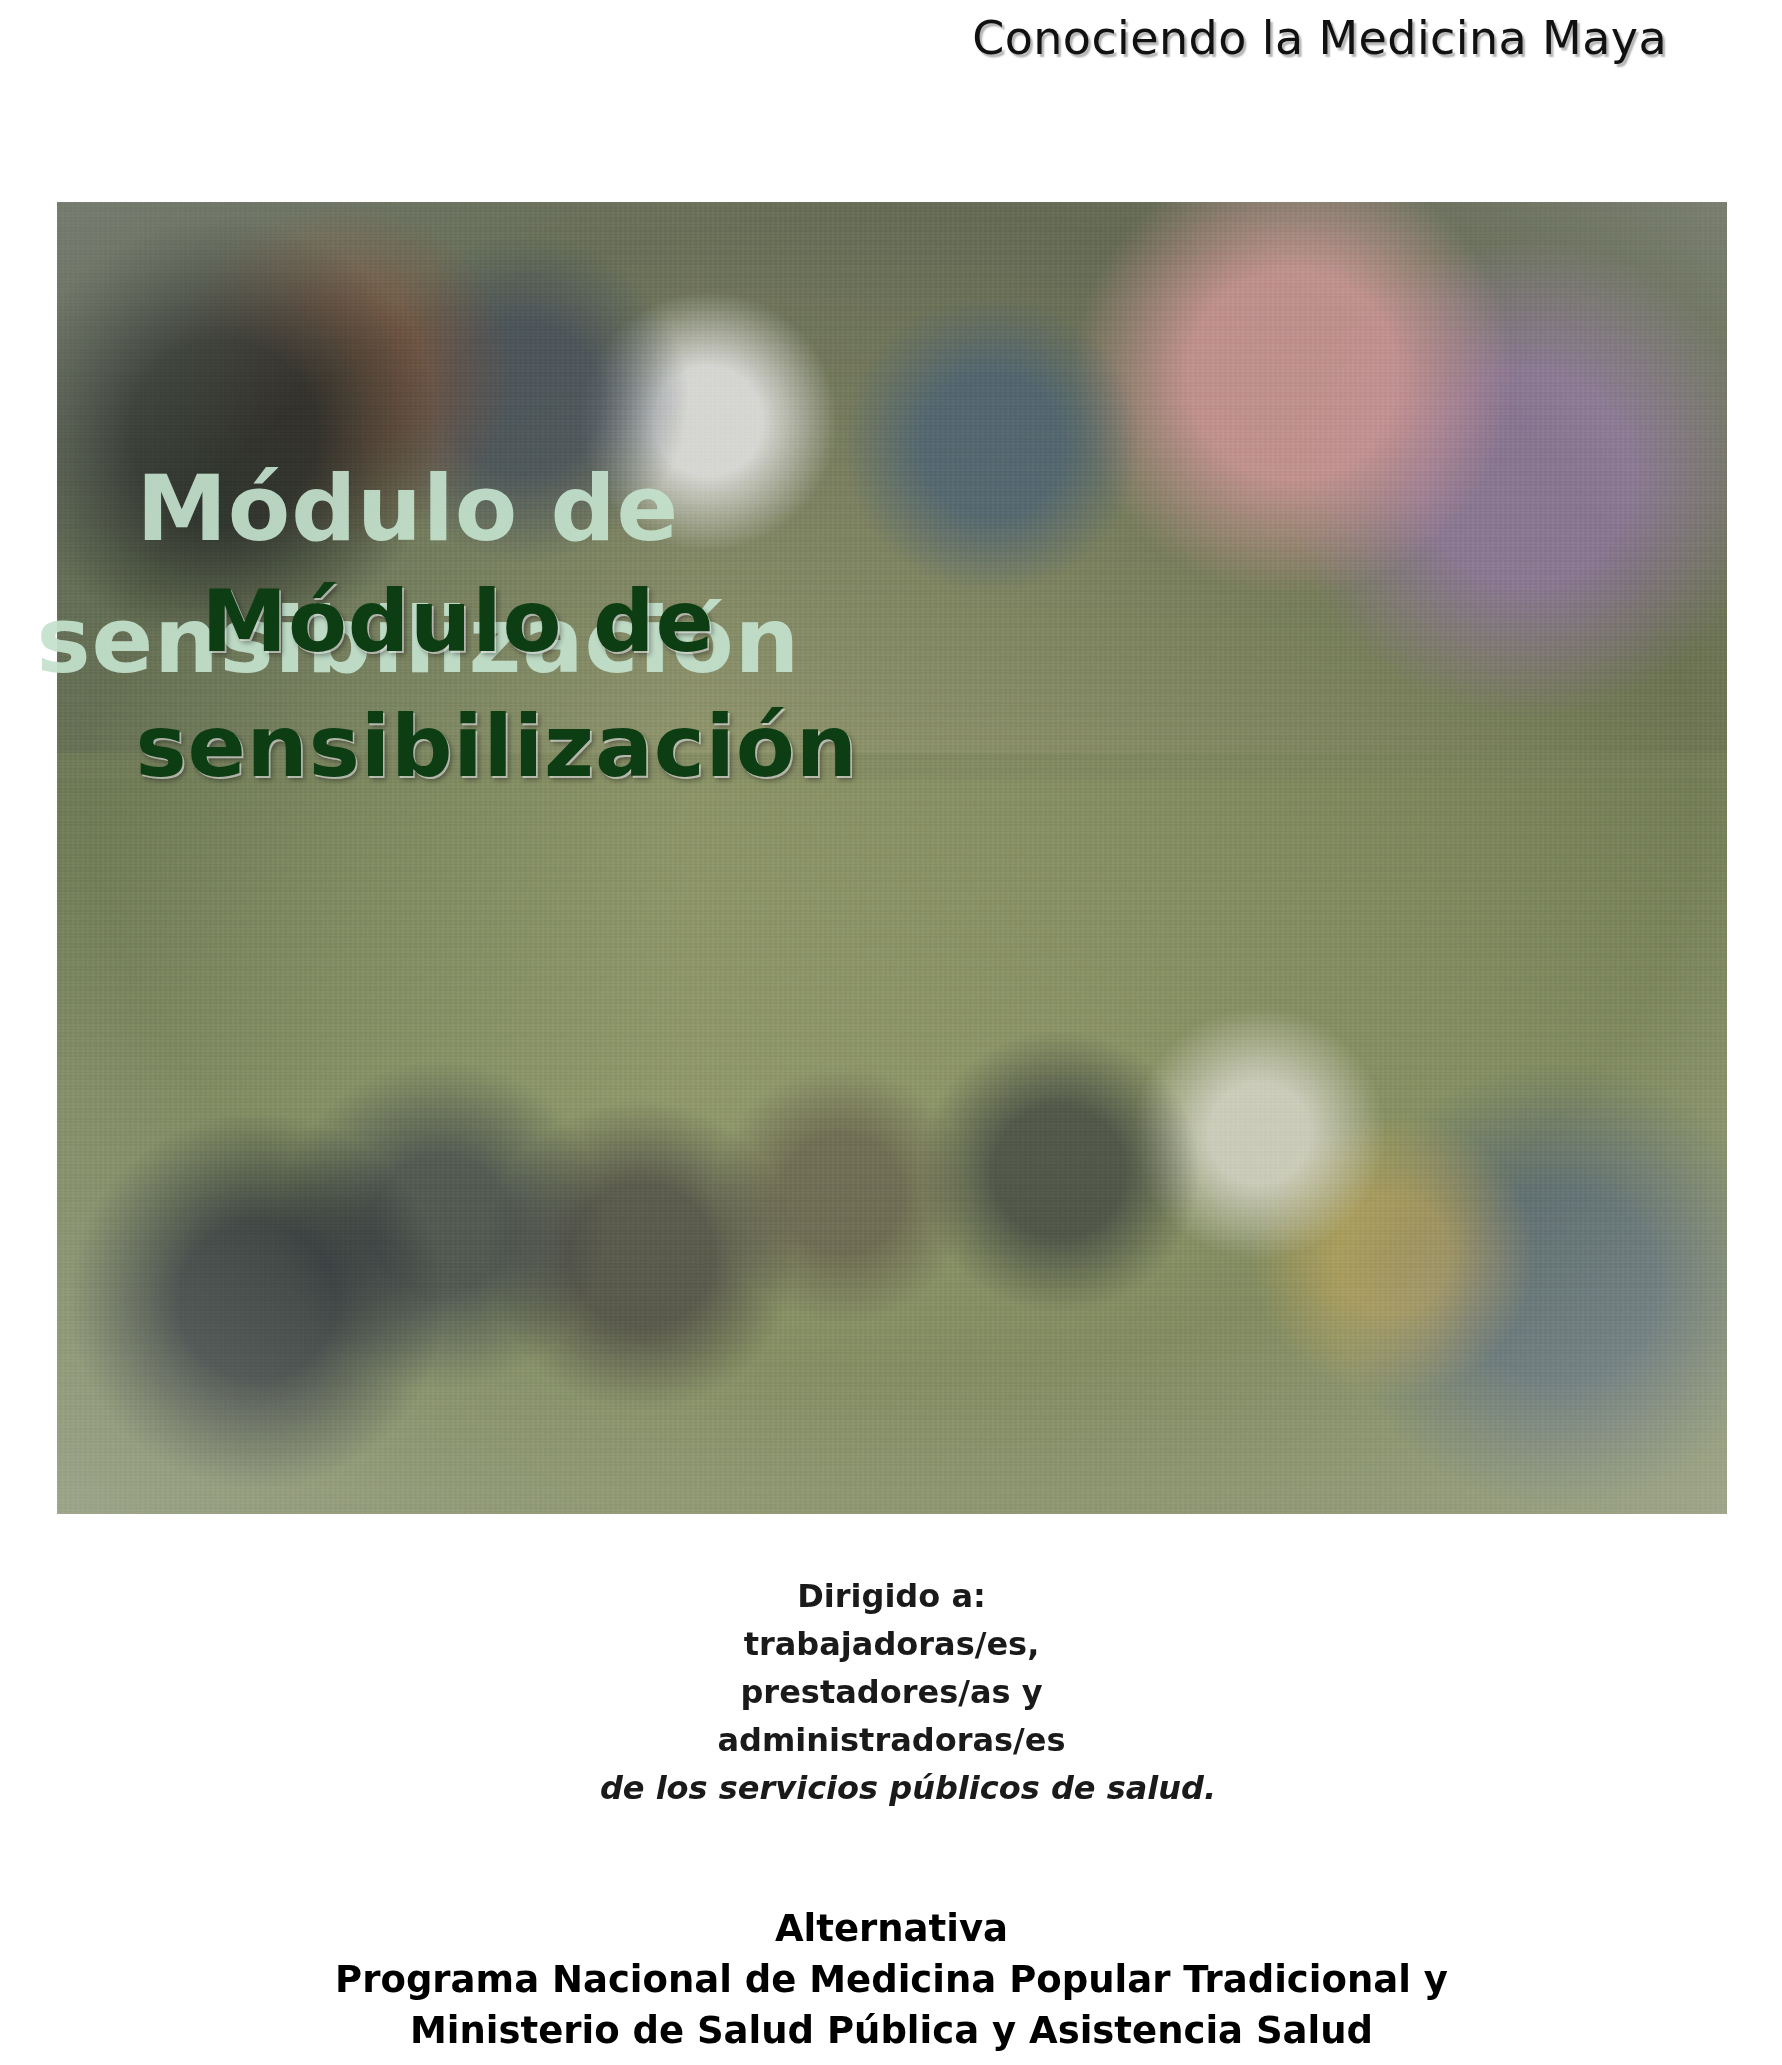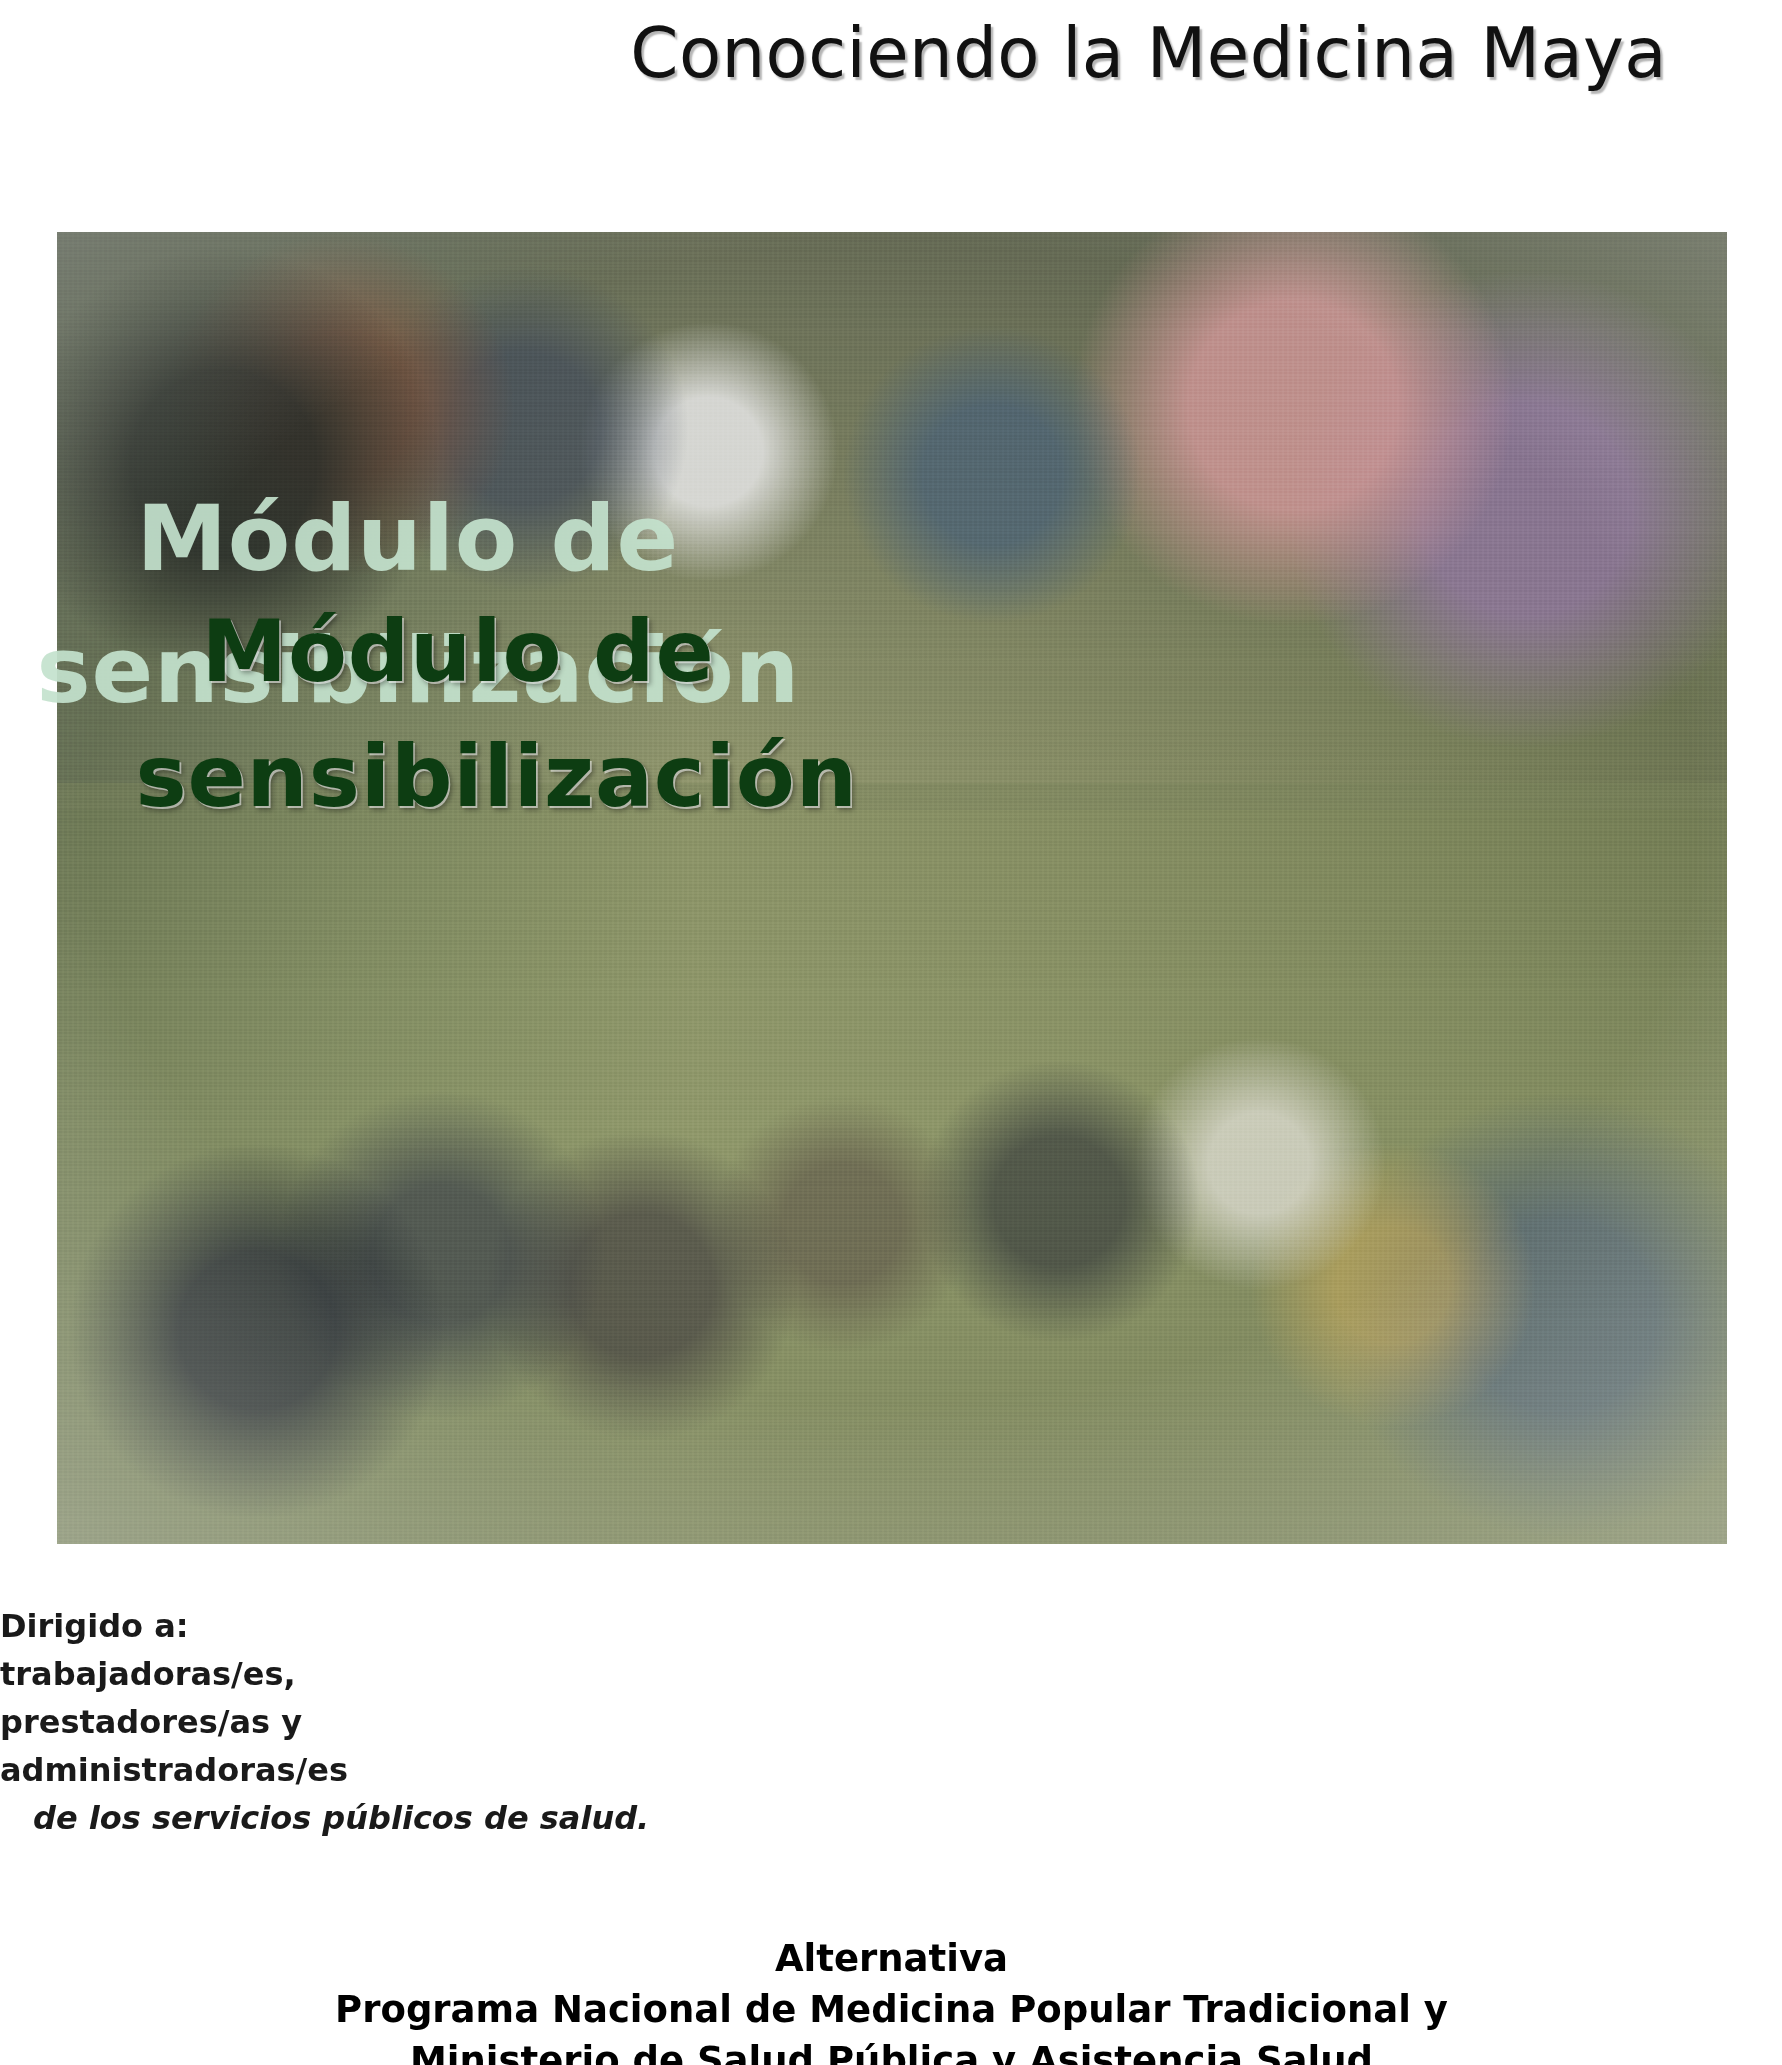--- a/index.html
+++ b/index.html
@@ -24,21 +24,21 @@
   }
 
   
   .title-block {
     padding-top: 8.3px;
     padding-right: 116px;
     text-align: right;
   }
   .title-line {
     font-family: "DejaVu Sans", sans-serif;
-    font-size: 69px;
+    font-size: 46px;
     font-weight: 400;
     letter-spacing: 0.4px;
     line-height: 1.32;
     color: #111111;
     text-shadow: 2.5px 2.5px 1.7px rgba(120,120,120,0.55);
     white-space: nowrap;
   }
 
   
   .cover-wrap {
@@ -142,20 +142,21 @@
     text-shadow:
       1.7px 1.7px 0 rgba(255,255,255,0.55),
       3.3px 4.2px 5px rgba(0,0,0,0.35);
     white-space: nowrap;
   }
   .wa-main .l2 { display: block; margin-left: -66px; }
 
   
   .audience {
     margin-top: 58px;
+    text-align: center;
     font-size: 32px;
     font-weight: 700;
     line-height: 1.5;
     color: #1a1a1a;
   }
   .audience .ital {
     font-style: italic;
     font-weight: 700;
     margin-left: 33px;
   }

